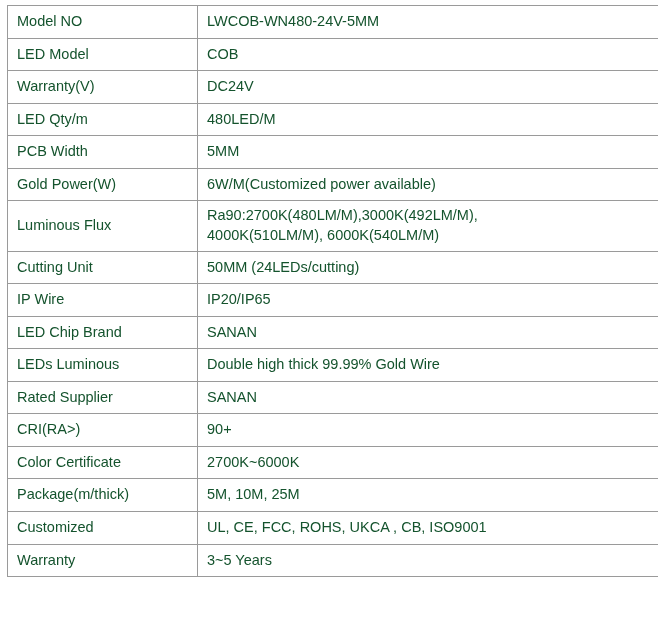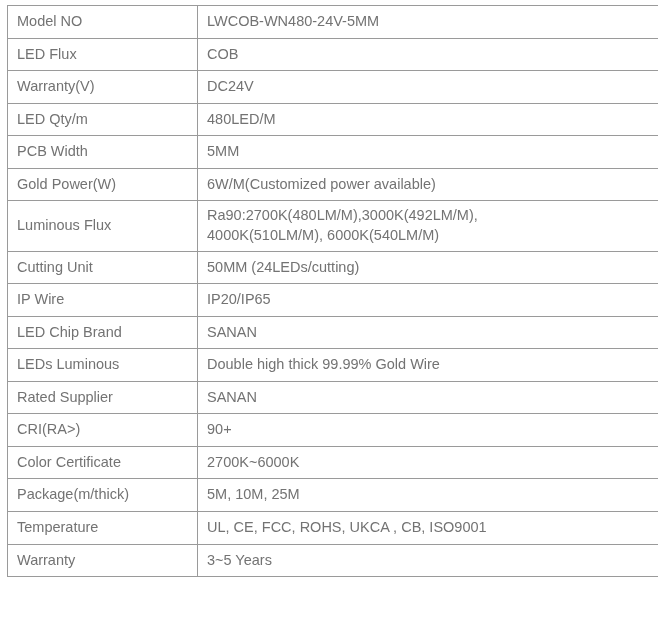--- a/index.html
+++ b/index.html
@@ -24,21 +24,21 @@
     width: 644px;
     border-collapse: collapse;
     table-layout: fixed;
   }
   table.spec-table td {
     border: 1px solid #9a9a9a;
     font-size: 14.5px;
     line-height: 1.35;
     padding: 6px 8px 6px 9px;
     vertical-align: middle;
-    color: #737373;
+    color: #14532d;
     font-weight: 400;
   }
   td.label-cell {
     width: 172px;
   }
   td.value-cell {
     width: 470px;
   }
   .value-line {
     display: block;
@@ -55,21 +55,21 @@
 <div class="spec-wrap">
   <table class="spec-table">
     <tbody>
       <tr>
         <td class="label-cell">Model NO</td>
         <td class="value-cell">
           <span class="value-line">LWCOB-WN480-24V-5MM</span>
         </td>
       </tr>
       <tr>
-        <td class="label-cell">LED Flux</td>
+        <td class="label-cell">LED Model</td>
         <td class="value-cell">
           <span class="value-line">COB</span>
         </td>
       </tr>
       <tr>
         <td class="label-cell">Warranty(V)</td>
         <td class="value-cell">
           <span class="value-line">DC24V</span>
         </td>
       </tr>
@@ -140,21 +140,21 @@
           <span class="value-line">2700K~6000K</span>
         </td>
       </tr>
       <tr>
         <td class="label-cell">Package(m/thick)</td>
         <td class="value-cell">
           <span class="value-line">5M, 10M, 25M</span>
         </td>
       </tr>
       <tr>
-        <td class="label-cell">Temperature</td>
+        <td class="label-cell">Customized</td>
         <td class="value-cell">
           <span class="value-line">UL, CE, FCC, ROHS, UKCA , CB, ISO9001</span>
         </td>
       </tr>
       <tr>
         <td class="label-cell">Warranty</td>
         <td class="value-cell">
           <span class="value-line">3~5 Years</span>
         </td>
       </tr>

